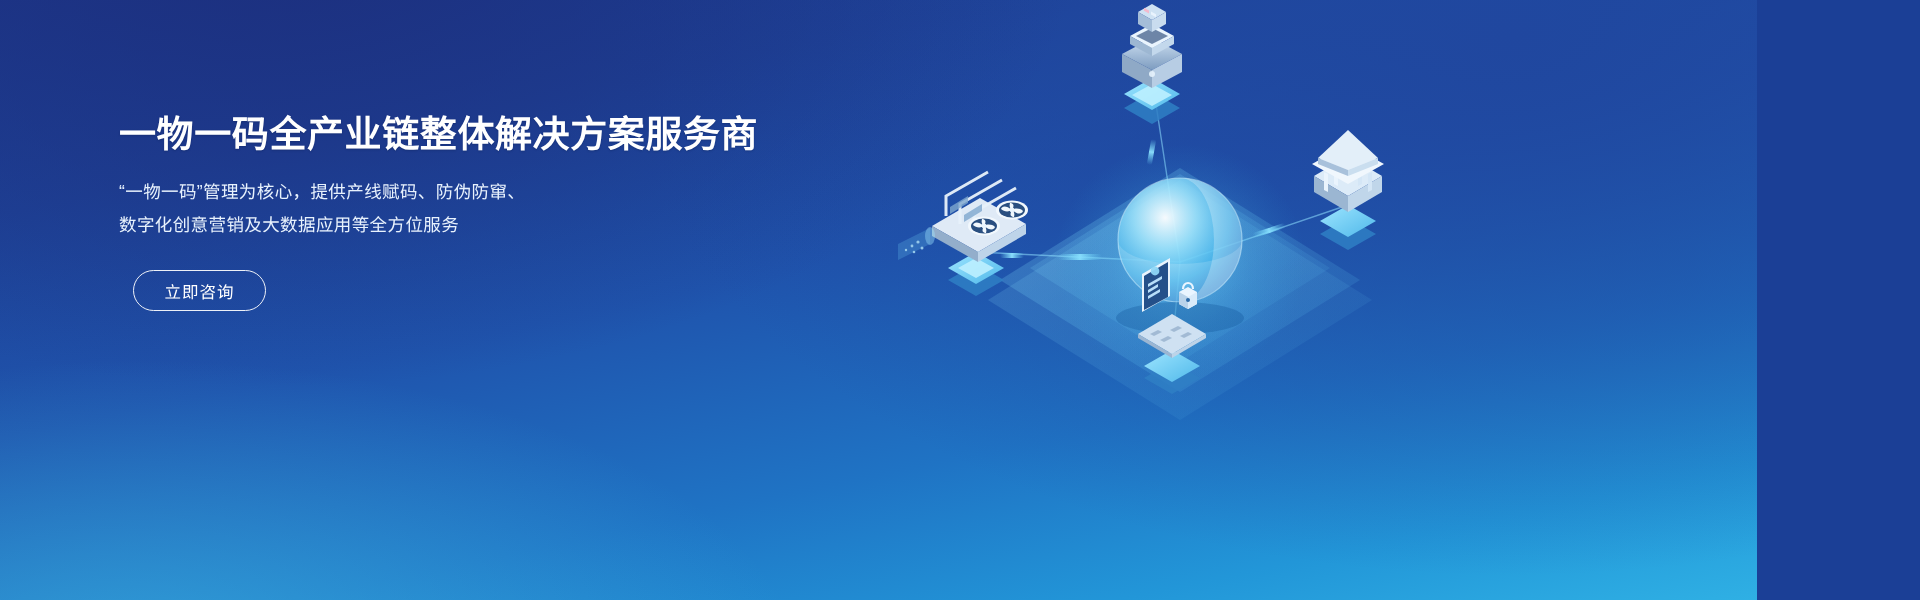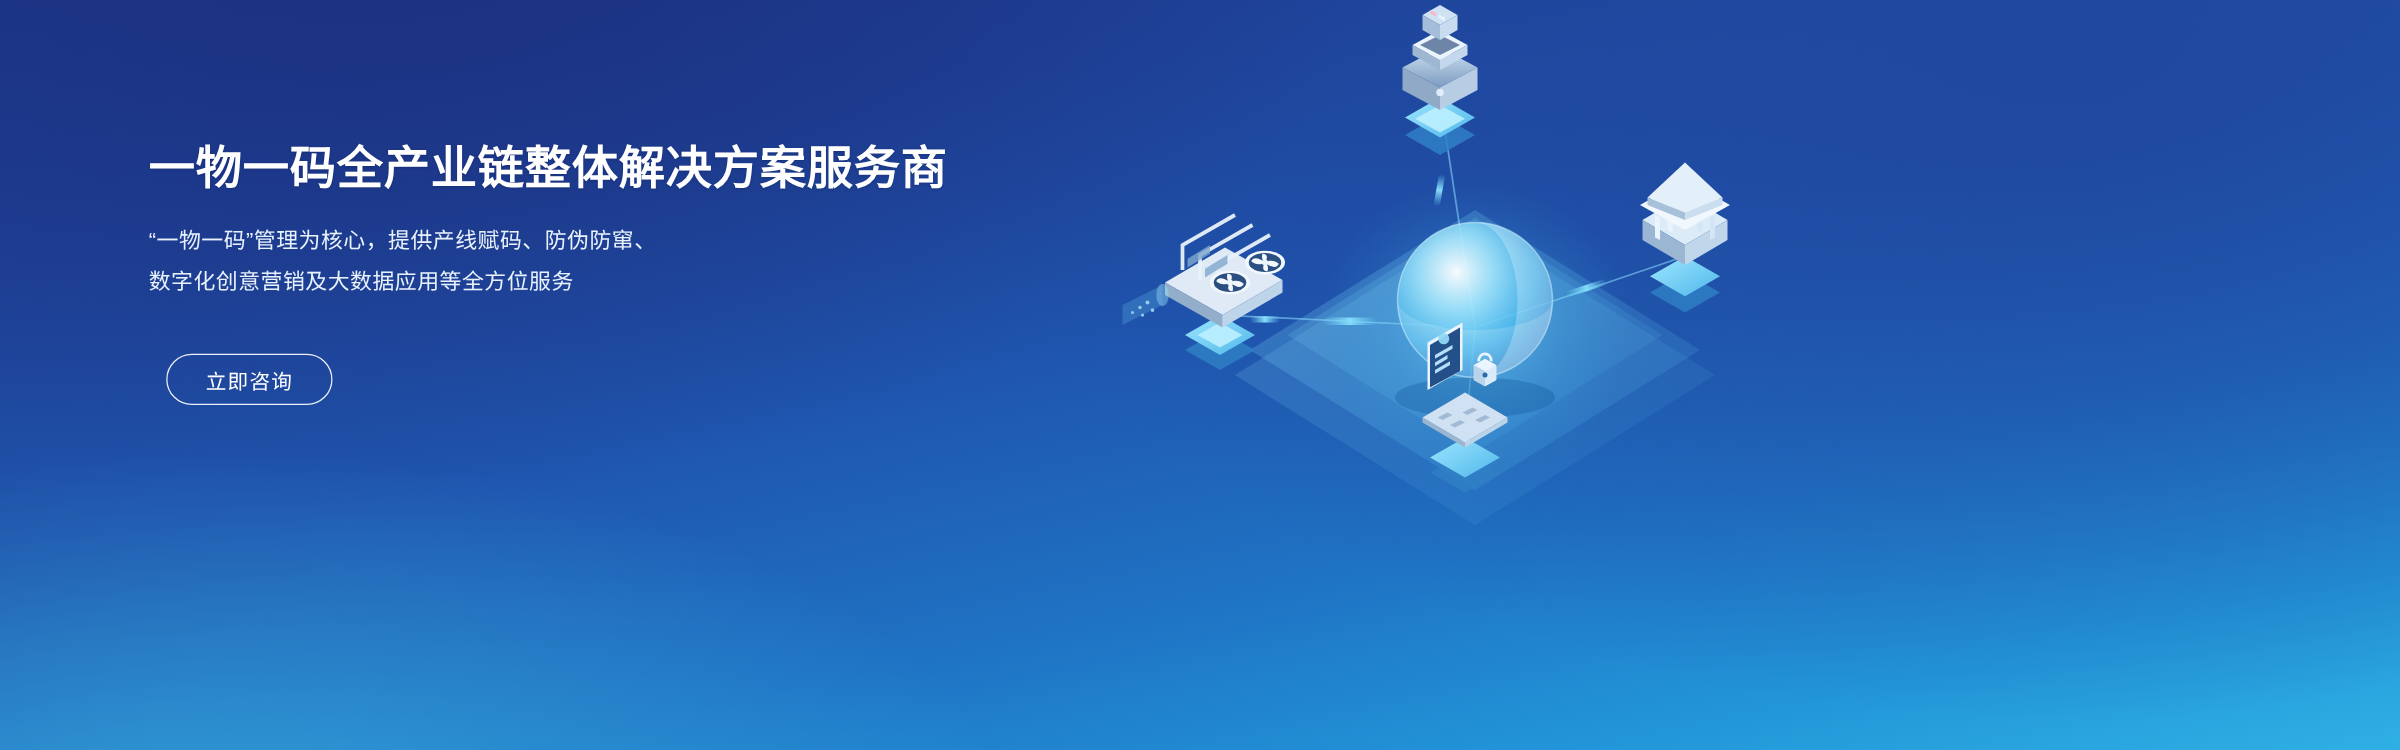--- a/index.html
+++ b/index.html
@@ -4,21 +4,21 @@
 <title>Hero Banner</title>
 <style>
   html,body{margin:0;padding:0;}
   body{
     width:1920px;height:600px;overflow:hidden;
     font-family:"Liberation Sans","DejaVu Sans",sans-serif;
     background:#1b3f96;
   }
 
   #banner{
-    position:relative;width:1920px;height:600px;overflow:hidden;
+    position:relative;width:1757px;height:600px;overflow:hidden;
     background:
       radial-gradient(ellipse 1300px 760px at 16% -14%, #1c2f7e 0%, rgba(28,47,126,0) 62%),
       radial-gradient(ellipse 1500px 900px at 86% 6%, #20479f 0%, rgba(32,71,159,0) 60%),
       linear-gradient(168deg,#1d3a8f 0%, #1e4399 22%, #1f54ad 45%, #1f73c4 68%, #2296d8 86%, #2fb0e4 100%);
   }
   
   #banner::after{
     content:"";position:absolute;inset:0;pointer-events:none;
     background:radial-gradient(ellipse 1100px 520px at 8% 112%, rgba(64,197,234,.55) 0%, rgba(64,197,234,0) 60%);
   }
@@ -30,21 +30,21 @@
     letter-spacing:.6px;margin:0 0 18px 0;white-space:nowrap;
     text-shadow:0 1px 2px rgba(8,26,70,.28);
   }
   .sub{
     font-size:17.5px;line-height:33px;color:#e8f2fd;font-weight:400;
     letter-spacing:.4px;margin:0;white-space:nowrap;
   }
   .sub.l1{}
   .cta{
     display:inline-flex;align-items:center;justify-content:center;
-    margin-top:41px;margin-left:14px;
+    margin-top:28px;margin-left:14px;
     width:133px;height:41px;border:1px solid rgba(255,255,255,.92);
     border-radius:21px;background:transparent;color:#ffffff;
     font-size:16.5px;letter-spacing:1px;cursor:pointer;
     font-family:inherit;
   }
 
   
   .art{position:absolute;left:880px;top:0;width:600px;height:600px;z-index:4;}
   .art svg{display:block;}
 </style>

